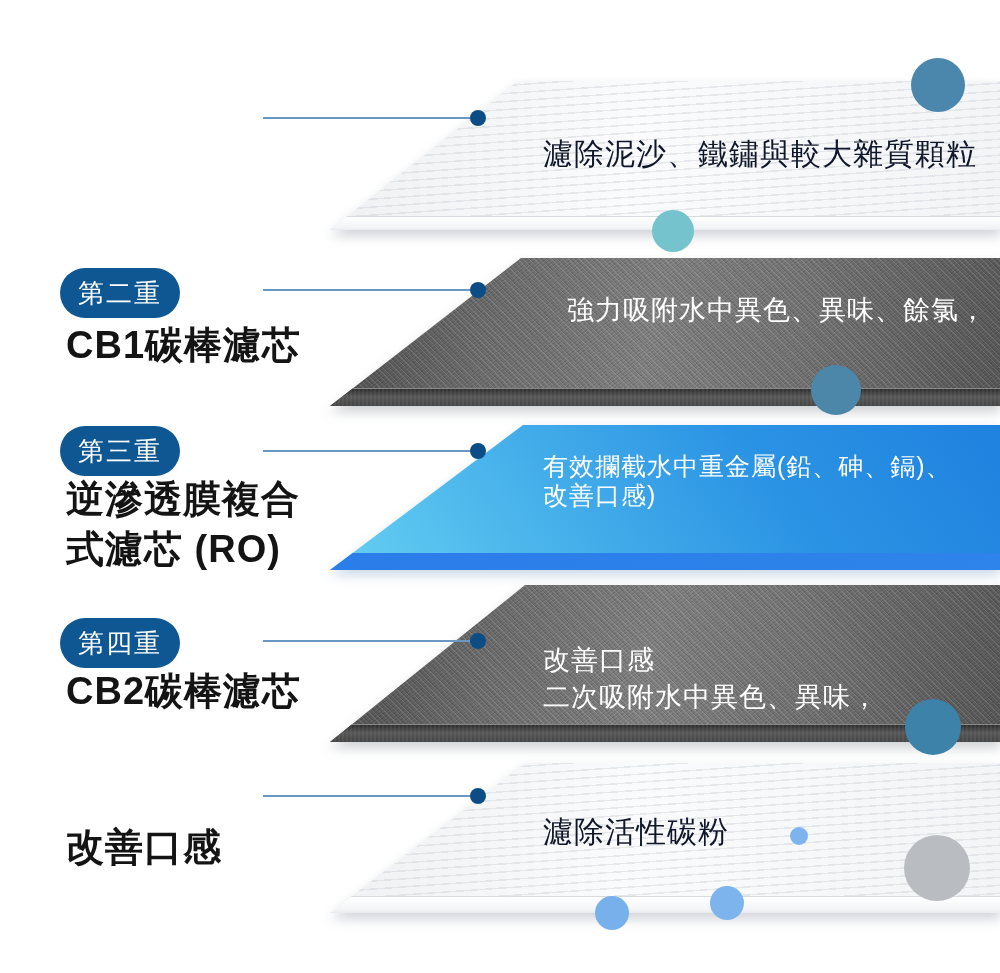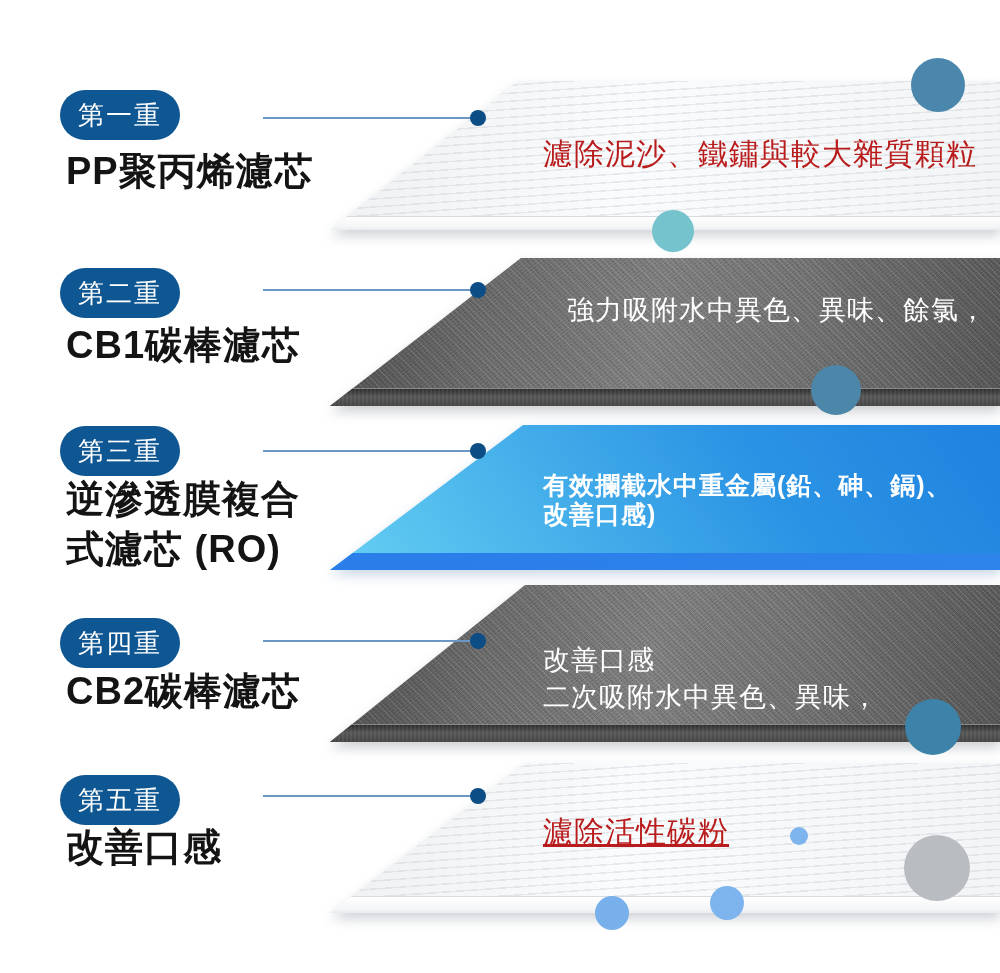--- a/index.html
+++ b/index.html
@@ -44,21 +44,21 @@
       repeating-linear-gradient(90deg, rgba(255,255,255,0.05) 0 2px, rgba(0,0,0,0) 2px 4px),
       linear-gradient(180deg,#2e2e2e 0%,#565656 45%,#454545 100%);}
 
   .face-blue{position:absolute;inset:0;
     background:linear-gradient(55deg,#66d0f3 0%,#40aae9 40%,#2b93e4 65%,#1f82df 100%);}
   .front-blue{height:17px;
     background:linear-gradient(90deg,#2b7de9 0%,#2e84ea 100%);}
 
   
   .desc{position:absolute;left:543px;white-space:nowrap;}
-  .desc-blue{color:#b91c1c;font-size:30px;line-height:32px;letter-spacing:1px;}
+  .desc-blue{color:#0f172a;font-size:30px;line-height:32px;letter-spacing:1px;}
   .desc-white{color:#ffffff;font-size:27px;line-height:37px;letter-spacing:1px;}
   .desc-white-sm{color:#ffffff;font-size:25px;line-height:29px;letter-spacing:1px;}
 
   
   .bubble{position:absolute;border-radius:50%;}
 </style>
 </head>
 <body>
 
 <div id="page">
@@ -91,22 +91,20 @@
     </div>
   </div>
 
   <div class="layer-shadow sh-white" style="top:763px;height:150px;">
     <div class="layer" style="--corner:195px;">
       <div class="face-white"></div>
       <div class="front front-white" style="height:16px;"></div>
     </div>
   </div>
 
-  <div class="badge" style="top:90px;">第一重</div>
-  <div class="title" style="top:146px;">PP聚丙烯濾芯</div>
   <div class="connector" style="top:117px;"></div>
   <div class="dot" style="top:110px;"></div>
   <div class="desc desc-blue" style="top:138px;">
     <div>濾除泥沙、鐵鏽與較大雜質顆粒</div>
   </div>
 
   <div class="badge" style="top:268px;">第二重</div>
   <div class="title" style="top:320px;">CB1碳棒濾芯</div>
   <div class="connector" style="top:289px;"></div>
   <div class="dot" style="top:282px;"></div>
@@ -114,39 +112,38 @@
     <div>強力吸附水中異色、異味、餘氯，</div>
   </div>
 
   <div class="badge" style="top:426px;">第三重</div>
   <div class="title" style="top:474px;">
     <div>逆滲透膜複合</div>
     <div>式濾芯 (RO)</div>
   </div>
   <div class="connector" style="top:450px;"></div>
   <div class="dot" style="top:443px;"></div>
-  <div class="desc desc-white-sm" style="top:471px;font-weight:bold;">
+  <div class="desc desc-white-sm" style="top:452px;">
     <div>有效攔截水中重金屬(鉛、砷、鎘)、</div>
     <div>改善口感)</div>
   </div>
 
   <div class="badge" style="top:618px;">第四重</div>
   <div class="title" style="top:666px;">CB2碳棒濾芯</div>
   <div class="connector" style="top:640px;"></div>
   <div class="dot" style="top:633px;"></div>
   <div class="desc desc-white" style="top:642px;">
     <div>改善口感</div>
     <div>二次吸附水中異色、異味，</div>
   </div>
 
-  <div class="badge" style="top:775px;">第五重</div>
   <div class="title" style="top:822px;">改善口感</div>
   <div class="connector" style="top:795px;"></div>
   <div class="dot" style="top:788px;"></div>
-  <div class="desc desc-blue" style="top:816px;text-decoration:underline;">
+  <div class="desc desc-blue" style="top:816px;">
     <div>濾除活性碳粉</div>
   </div>
 
   <div class="bubble" style="left:911px;top:58px;width:54px;height:54px;background:#4b87ac;"></div>
   <div class="bubble" style="left:652px;top:210px;width:42px;height:42px;background:#74c3cd;"></div>
   <div class="bubble" style="left:811px;top:365px;width:50px;height:50px;background:#4c86a8;"></div>
   <div class="bubble" style="left:905px;top:699px;width:56px;height:56px;background:#3d83a9;"></div>
   <div class="bubble" style="left:790px;top:827px;width:18px;height:18px;background:#7db4ed;"></div>
   <div class="bubble" style="left:904px;top:835px;width:66px;height:66px;background:#b9bcc0;"></div>
   <div class="bubble" style="left:710px;top:886px;width:34px;height:34px;background:#7db4ed;"></div>

